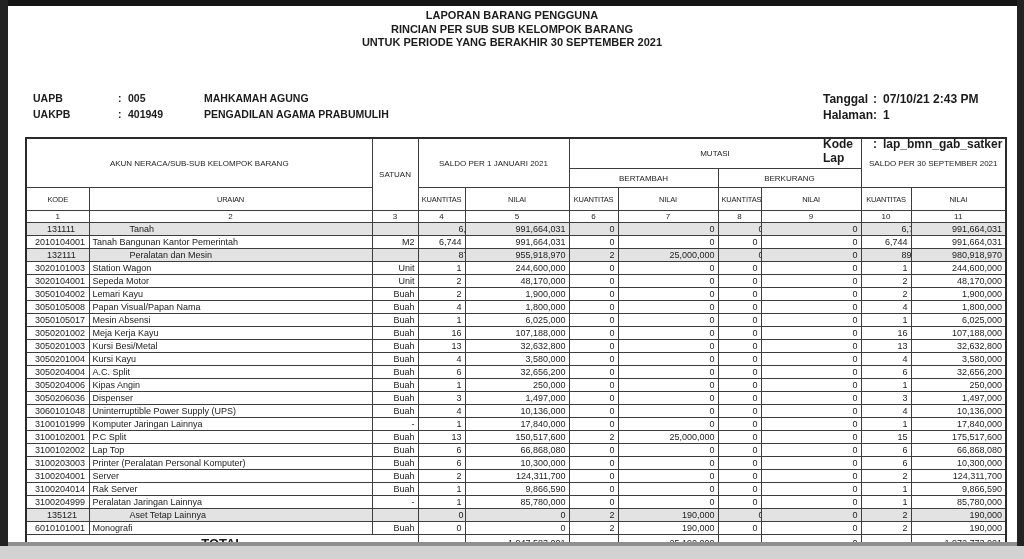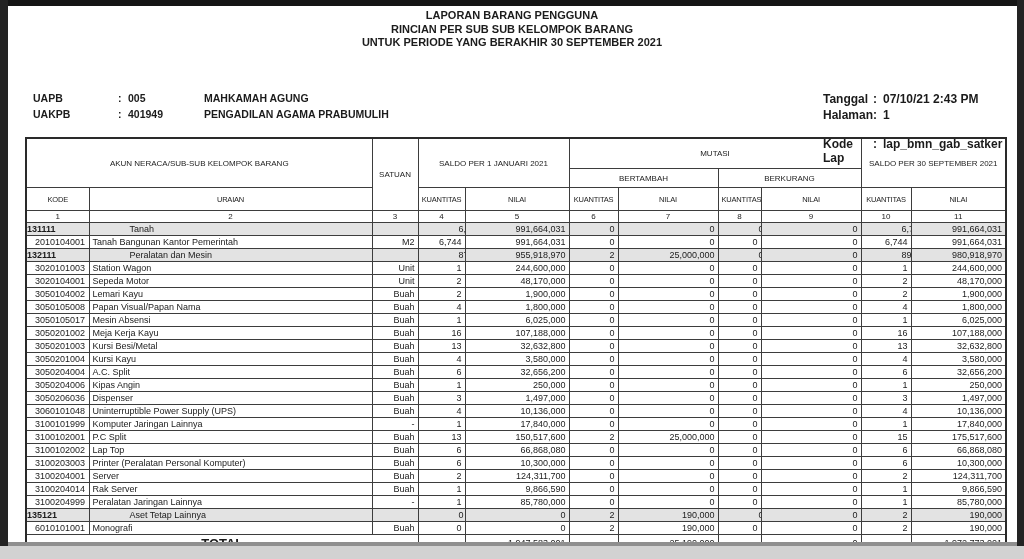--- a/index.html
+++ b/index.html
@@ -37,21 +37,21 @@
   table.report { border:2px solid #2a2a2a; }
   thead th { font-weight:normal; text-align:center; color:#1b1b1b; }
   tr.h1 th { height:29px; font-size:8px; }
   tr.h2 th { height:18px; font-size:8px; }
   tr.h3 th { height:22px; font-size:7.5px; letter-spacing:-0.2px; }
   tr.h4 th { height:11px; font-size:8px; }
   tbody td { height:12px; font-size:9px; line-height:11px; }
   tbody tr.group td { background:#e3e3e3;padding-left:40px; }
   td.code  { text-align:left; }
   td.code.c { padding-left:8px; }
-  td.code.g { padding-left:0;font-weight:bold; }
+  td.code.g { padding-left:20px; }
   td.uraian { text-align:left; }
   td.num   { text-align:right; }
   tr.total td { height:16px; }
   td.total-label { text-align:center; font-size:13px; font-weight:bold; }
 </style>
 </head>
 <body>
 
 <div class="bar-top"></div>
 <div class="page-edge"></div>

